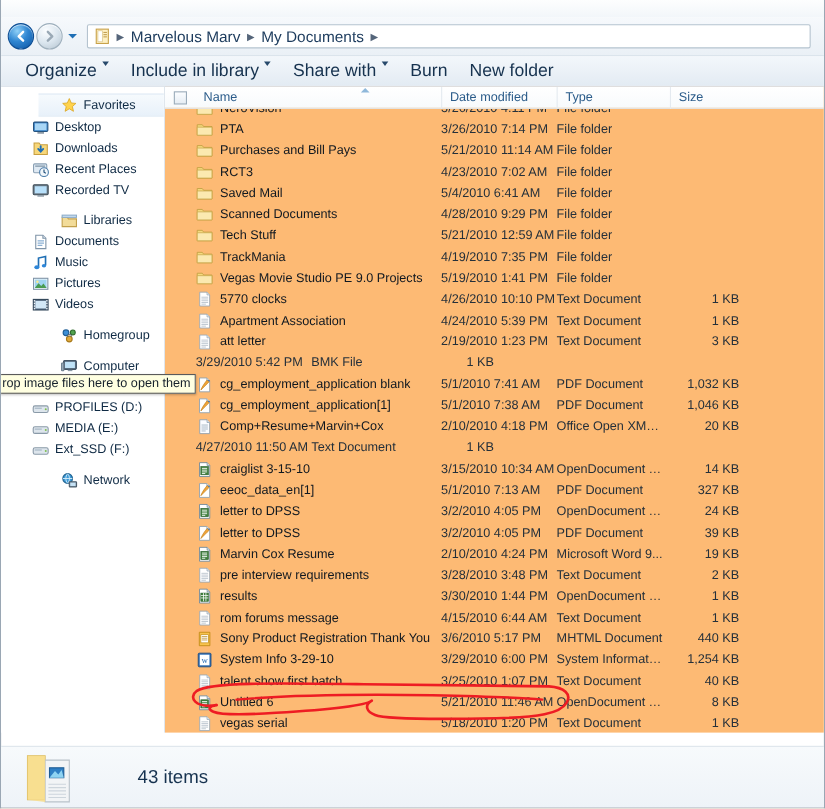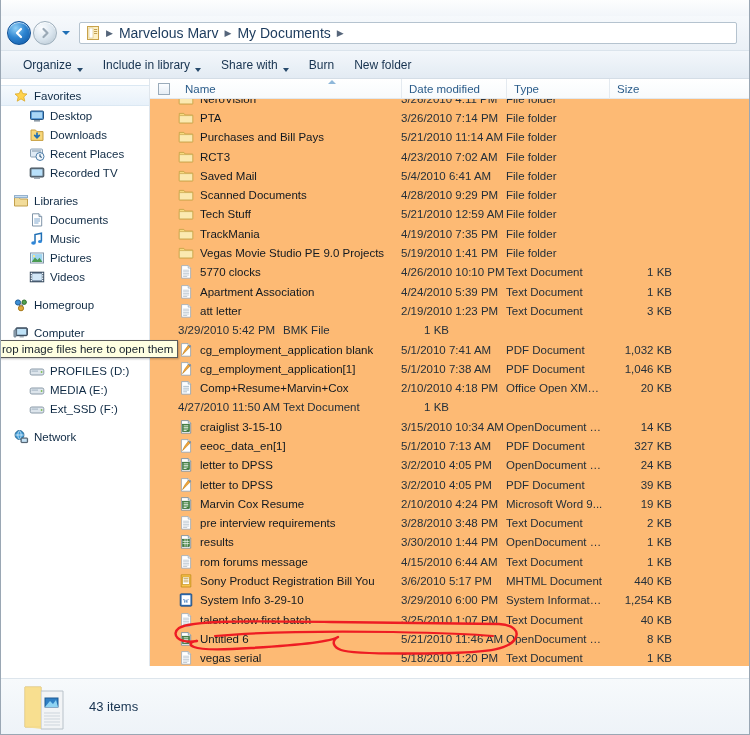--- a/index.html
+++ b/index.html
@@ -90,24 +90,24 @@
   #cmdbar {
     height: 29px;
     display: flex;
     align-items: center;
     padding-left: 12px;
     background: linear-gradient(#f3f7fb, #e3ebf3);
     border-top: 1px solid #dbe4ec;
     border-bottom: 1px solid #d4dde6;
   }
   .cmditem {
-    font-size: 12px;
+    font-size: 16px;
     color: #16324f;
     padding: 4px 10px;
-    display: flex; align-items: flex-end; gap: 5px;
+    display: flex; align-items: flex-start; gap: 5px;
     white-space: nowrap;
   }
   .caret {
     display: inline-block;
     width: 0; height: 0;
     border-left: 3.5px solid transparent;
     border-right: 3.5px solid transparent;
     border-top: 4px solid #27496b;
   }
 
@@ -136,22 +136,23 @@
   .navrow {
     height: 19px;
     display: flex;
     align-items: center;
     font-size: 11.5px;
     color: #0f2a44;
     padding-left: 10px;
     white-space: nowrap;
   }
   .navrow.header {
-    padding-left: 12px;
+    padding-left: 20px;
     font-weight: normal;
+    margin-left: 34px;
   }
   .navrow.child { padding-left: 28px; }
   .navrow.selected {
     background: linear-gradient(#f6fafd, #e8f1fa);
     border-top: 1px solid #dbe8f3;
     border-bottom: 1px solid #dbe8f3;
     height: 21px;
   }
   .navrow .nicon {
     width: 16px; height: 16px;
@@ -295,22 +296,23 @@
     border-top: 1px solid #dde5ec;
     display: flex;
     align-items: center;
   }
   #details .bigicon {
     width: 50px; height: 48px;
     margin-left: 18px; margin-right: 20px;
     flex: 0 0 50px;
   }
   #details .itemcount {
-    font-size: 13px;
+    font-size: 17px;
     color: #16324f;
+    margin-left: 36px;
   }
 </style>
 </head>
 <body>
 
 <div id="window">
 
   <div id="topstrip"></div>
 
   <div id="navbar">
@@ -1020,21 +1022,21 @@
                   <svg width="16" height="16" viewBox="0 0 16 16">
                     <path d="M3.2 1.8 L12.8 1.8 L12.8 14 L3.2 14 Z" fill="#f8c34d" stroke="#c08b16" stroke-width=".8"></path>
                     <rect x="4.6" y="4" width="6.8" height="7.4" fill="#ffffff" stroke="#c08b16" stroke-width=".6"></rect>
                     <g stroke="#b98f30" stroke-width=".7">
                       <line x1="5.5" y1="5.6" x2="10.5" y2="5.6"></line>
                       <line x1="5.5" y1="7.2" x2="10.5" y2="7.2"></line>
                       <line x1="5.5" y1="8.8" x2="10.5" y2="8.8"></line>
                     </g>
                   </svg>
                 </span>
-                <span class="ftext">Sony Product Registration Bill You</span>
+                <span class="ftext">Sony Product Registration Thank You</span>
               </div>
               <div class="fdate">3/6/2010 5:17 PM</div>
               <div class="ftype">MHTML Document</div>
               <div class="fsize">440 KB</div>
             </div>
             <div class="frow">
               <div class="fcheck"></div>
               <div class="fname">
                 <span class="ficon">
                   <svg width="16" height="16" viewBox="0 0 16 16">

